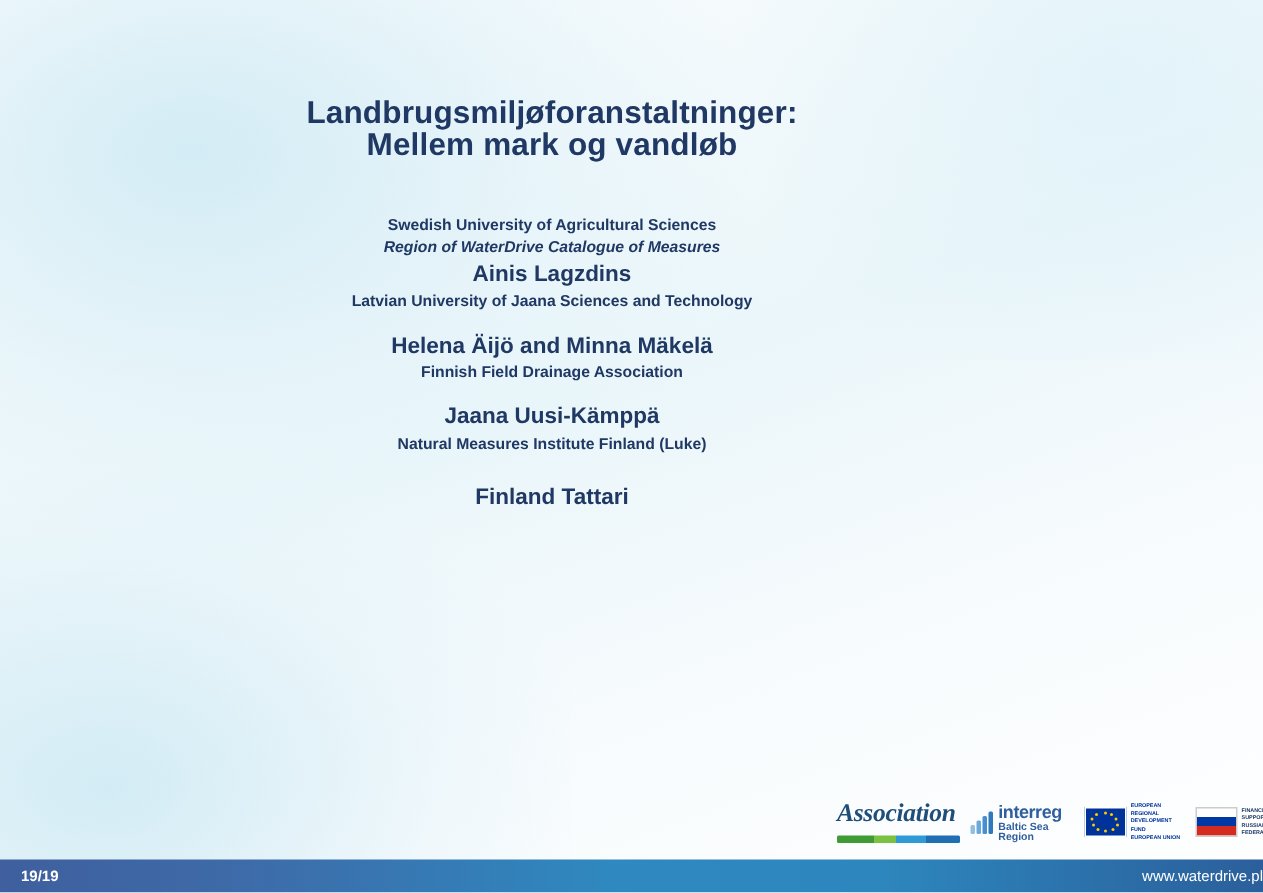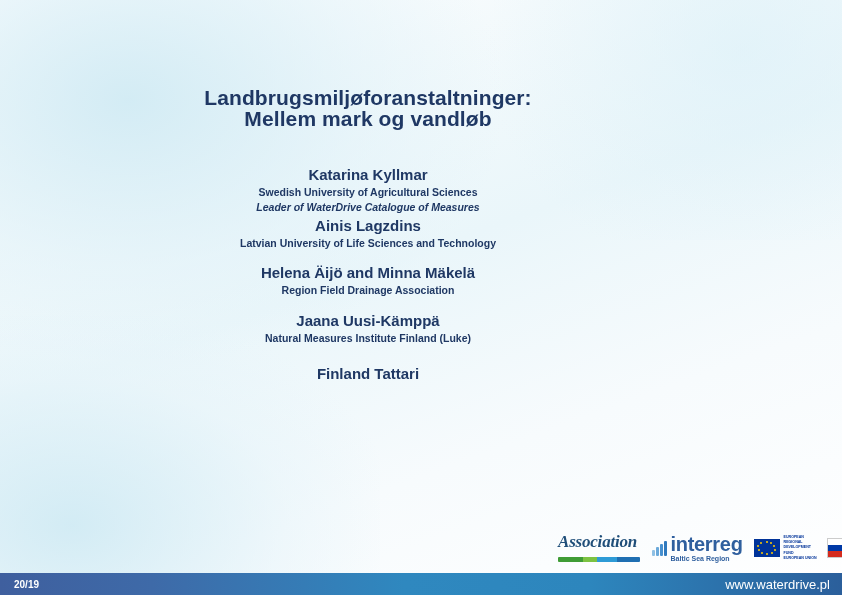--- a/index.html
+++ b/index.html
@@ -44,21 +44,21 @@
     top: -180px;
     width: 520px;
     height: 420px;
     background: radial-gradient(ellipse at 50% 55%, rgba(219,240,248,0.6) 0%, rgba(255,255,255,0) 70%);
     pointer-events: none;
   }
 
   .content {
     position: relative;
     width: 736px;
-    padding-top: 87px;
+    padding-top: 65px;
     text-align: center;
     color: #1f3864;
     z-index: 2;
   }
 
   .title-line {
     font-size: 21px;
     font-weight: bold;
     color: #1f3864;
     letter-spacing: 0.1px;
@@ -152,21 +152,21 @@
     border-radius: 1px;
   }
   .interreg-stripes i:nth-child(1) { height: 6px;  background:#8fc0e4;}
   .interreg-stripes i:nth-child(2) { height: 9px;  background:#6aa9da;}
   .interreg-stripes i:nth-child(3) { height: 12px; background:#4790cf;}
   .interreg-stripes i:nth-child(4) { height: 15px; background:#2f79bd;}
   .interreg-text {
     line-height: 1;
   }
   .interreg-text .main {
-    font-size: 20px;
+    font-size: 12px;
     font-weight: bold;
     color: #2f5f9e;
     letter-spacing: -0.3px;
     display: block;
   }
   .interreg-text .sub {
     font-size: 7px;
     font-weight: bold;
     color: #2f5f9e;
     display: block;
@@ -232,53 +232,52 @@
     justify-content: space-between;
     z-index: 4;
   }
   .footer .page-num {
     font-size: 10px;
     color: #ffffff;
     font-weight: bold;
     padding-left: 14px;
   }
   .footer .site {
-    font-size: 13px;
+    font-size: 10px;
     color: #ffffff;
-    padding-right: 12px;
+    padding-right: 0;
   }
 </style>
 </head>
 <body>
 
 <div class="slide">
   <div class="wash-tl"></div>
   <div class="wash-tr"></div>
   <div class="wash-bl"></div>
 
   <div class="content">
     <div class="title-line">Landbrugsmiljøforanstaltninger:</div>
     <div class="title-line second">Mellem mark og vandløb</div>
 
     <div class="people">
 
       <div class="person p1">
-        <div class="name">Katarina Kyllmar</div>
         <div class="affil">Swedish University of Agricultural Sciences</div>
-        <div class="role">Leader of WaterDrive Catalogue of Measures</div>
+        <div class="role">Region of WaterDrive Catalogue of Measures</div>
       </div>
 
       <div class="person p2">
         <div class="name">Ainis Lagzdins</div>
-        <div class="affil">Latvian University of Life Sciences and Technology</div>
+        <div class="affil">Latvian University of Jaana Sciences and Technology</div>
       </div>
 
       <div class="person p3">
         <div class="name">Helena Äijö and Minna Mäkelä</div>
-        <div class="affil">Region Field Drainage Association</div>
+        <div class="affil">Finnish Field Drainage Association</div>
       </div>
 
       <div class="person p4">
         <div class="name">Jaana Uusi-Kämppä</div>
         <div class="affil">Natural Measures Institute Finland (Luke)</div>
       </div>
 
       <div class="person p5">
         <div class="name">Finland Tattari</div>
       </div>
@@ -334,16 +333,16 @@
         <div>FINANCIAL</div>
         <div>SUPPORT OF THE</div>
         <div>RUSSIAN</div>
         <div>FEDERATION</div>
       </div>
     </div>
 
   </div>
 
   <div class="footer">
-    <span class="page-num">20/19</span>
+    <span class="page-num">19/19</span>
     <span class="site">www.waterdrive.pl</span>
   </div>
 </div>
 
 </body></html>

